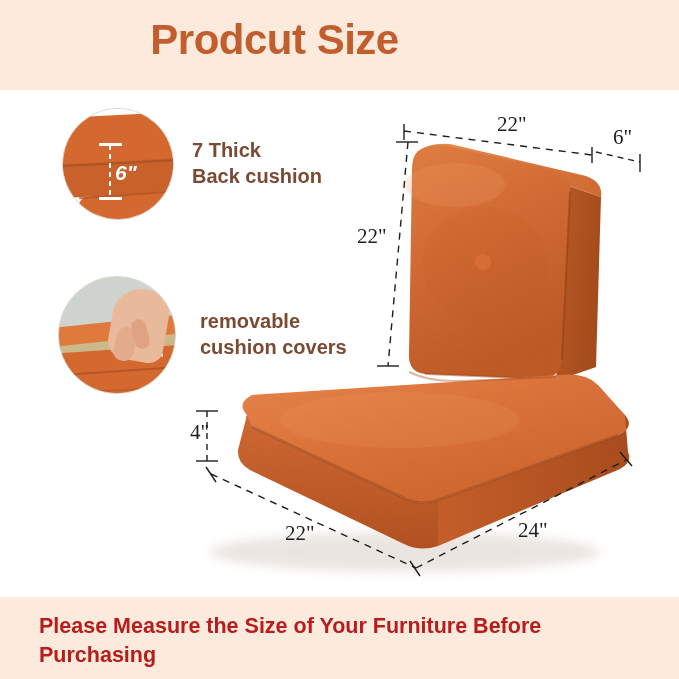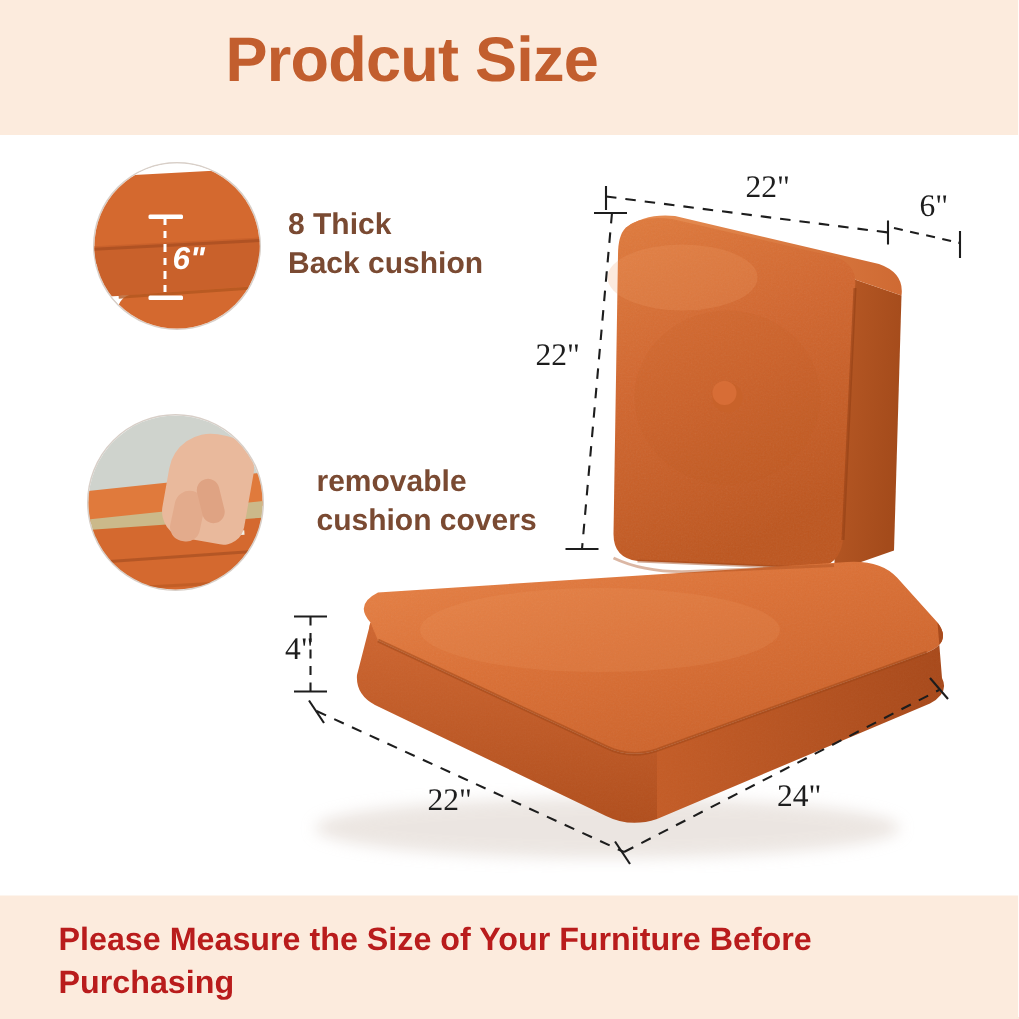--- a/index.html
+++ b/index.html
@@ -74,21 +74,21 @@
   #feature-1 .feature-photo { width: 118px; height: 118px; }
 
   .feature-label {
     margin-left: 18px;
     font-size: 20px;
     font-weight: bold;
     line-height: 1.28;
     color: #7a4a32;
     white-space: pre-line;
   }
-  #feature-1 .feature-label { margin-left: 35px; }
+  #feature-1 .feature-label { margin-left: 24px; }
 
   
   .ph1-bg { position: absolute; inset: 0; background: #ffffff; }
   .ph1-top {
     position: absolute;
     left: -6px; top: 6px;
     width: 128px; height: 58px;
     background: #d4692f;
     border-radius: 34px 26px 6px 6px;
     transform: rotate(-3deg);
@@ -251,21 +251,21 @@
       <div class="ph1-top"></div>
       <div class="ph1-mid"></div>
       <div class="ph1-seam"></div>
       <div class="ph1-base"></div>
       <div class="ph1-baseline"></div>
       <div class="ph1-dim-line"></div>
       <div class="ph1-cap ph1-cap-top"></div>
       <div class="ph1-cap ph1-cap-bot"></div>
       <div class="ph1-dim-text">6"</div>
     </div>
-    <div class="feature-label">8 Thick
+    <div class="feature-label">7 Thick
 Back cushion</div>
   </div>
 
   <div class="feature" id="feature-1">
     <div class="feature-photo">
       <div class="ph2-bg"></div>
       <div class="ph2-cushion-top"></div>
       <div class="ph2-foam"></div>
       <div class="ph2-cushion-body"></div>
       <div class="ph2-seam-a"></div>

